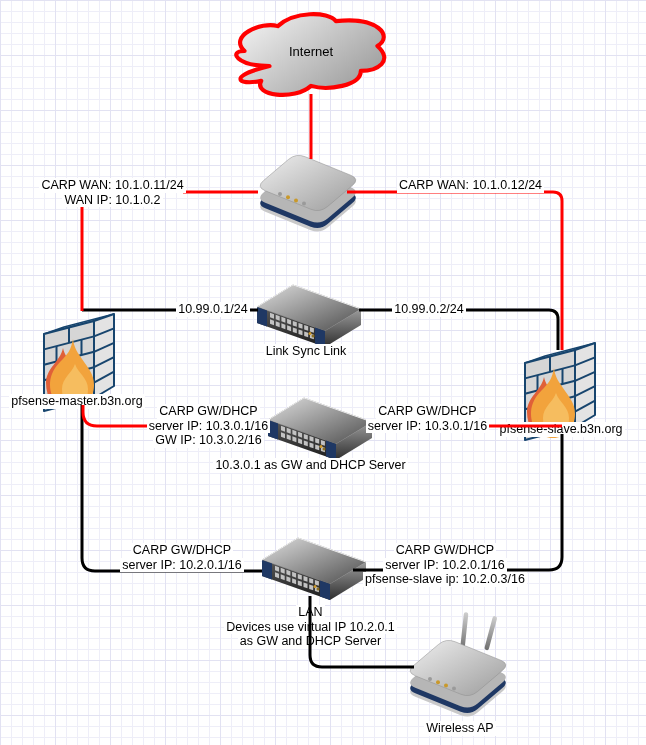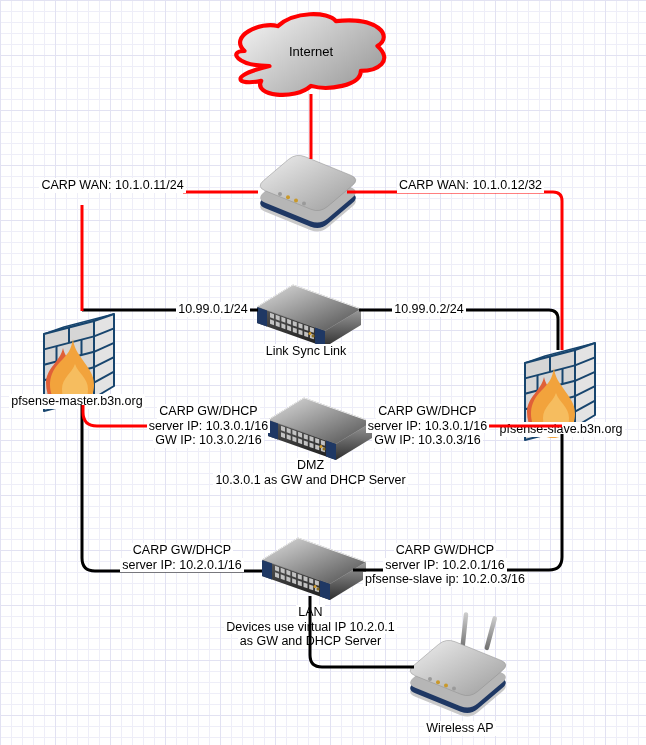--- a/index.html
+++ b/index.html
@@ -186,53 +186,52 @@
   <div class="lbl vlbl" style="left:246px;top:344px;width:120px">
     <div><span>Link Sync Link</span></div>
   </div>
   <div class="lbl vlbl" style="left:3px;top:394px;width:148px">
     <div><span>pfsense-master.b3n.org</span></div>
   </div>
   <div class="lbl vlbl" style="left:487px;top:422px;width:148px">
     <div><span>pfsense-slave.b3n.org</span></div>
   </div>
   <div class="lbl vlbl" style="left:213px;top:458px;width:195px">
-    <div><span>DMZ</span></div>
     <div><span>10.3.0.1 as GW and DHCP Server</span></div>
   </div>
   <div class="lbl vlbl" style="left:213px;top:605px;width:195px">
     <div><span>LAN</span></div>
     <div><span>Devices use virtual IP 10.2.0.1</span></div>
     <div><span>as GW and DHCP Server</span></div>
   </div>
   <div class="lbl vlbl" style="left:406px;top:721px;width:108px">
     <div><span>Wireless AP</span></div>
   </div>
 
   <div class="lbl elbl" style="left:30px;top:178px;width:165px">
     <div><span>CARP WAN: 10.1.0.11/24</span></div>
+    <div><span>WAN IP: 10.1.0.2</span></div>
   </div>
   <div class="lbl elbl" style="left:388px;top:178px;width:165px">
-    <div><span>CARP WAN: 10.1.0.12/32</span></div>
+    <div><span>CARP WAN: 10.1.0.12/24</span></div>
   </div>
   <div class="lbl elbl" style="left:168px;top:302px;width:90px">
     <div><span>10.99.0.1/24</span></div>
   </div>
   <div class="lbl elbl" style="left:384px;top:302px;width:90px">
     <div><span>10.99.0.2/24</span></div>
   </div>
   <div class="lbl elbl" style="left:126px;top:404px;width:165px">
     <div><span>CARP GW/DHCP</span></div>
     <div><span>server IP: 10.3.0.1/16</span></div>
     <div><span>GW IP: 10.3.0.2/16</span></div>
   </div>
   <div class="lbl elbl" style="left:345px;top:404px;width:165px">
     <div><span>CARP GW/DHCP</span></div>
     <div><span>server IP: 10.3.0.1/16</span></div>
-    <div><span>GW IP: 10.3.0.3/16</span></div>
   </div>
   <div class="lbl elbl" style="left:92px;top:543px;width:180px">
     <div><span>CARP GW/DHCP</span></div>
     <div><span>server IP: 10.2.0.1/16</span></div>
   </div>
   <div class="lbl elbl" style="left:355px;top:543px;width:180px">
     <div><span>CARP GW/DHCP</span></div>
     <div><span>server IP: 10.2.0.1/16</span></div>
     <div><span>pfsense-slave ip: 10.2.0.3/16</span></div>
   </div>

